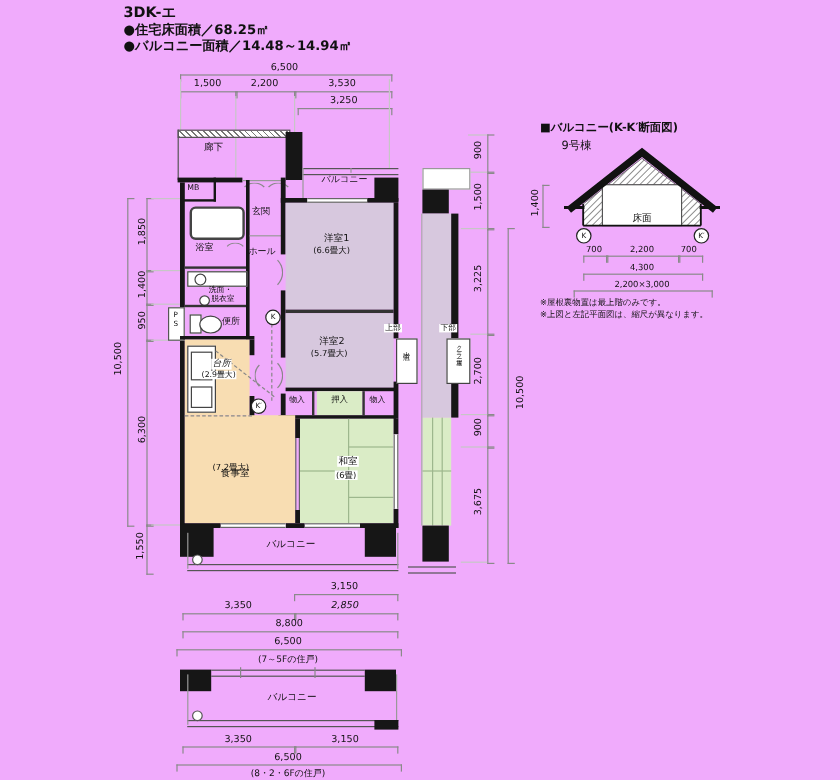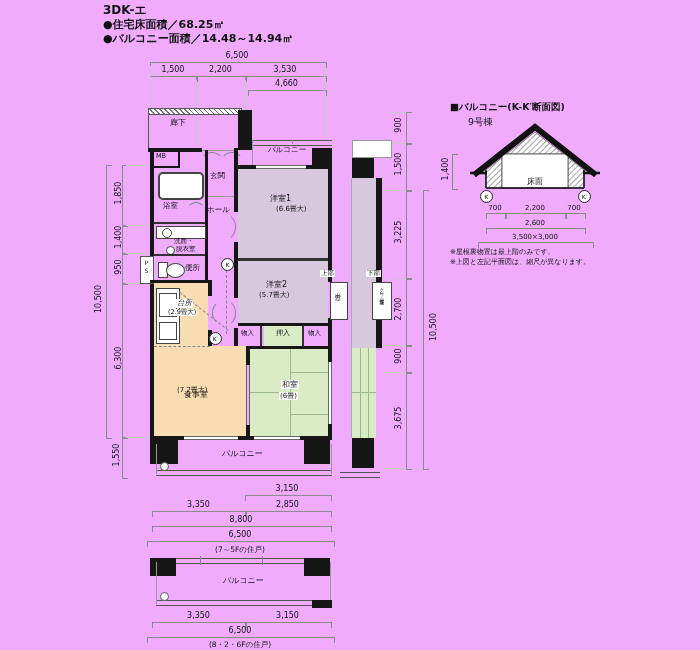--- a/index.html
+++ b/index.html
@@ -49,21 +49,21 @@
   <div class="t f11 b" style="left:103px;top:33px;">●バルコニー面積／14.48～14.94㎡</div>
 
   <div class="t c" style="left:152px;top:51px;width:170px;">6,500</div>
   <div class="dimh" style="left:150px;top:62px;width:175px;"></div>
   <div class="t c" style="left:150px;top:65px;width:46px;">1,500</div>
   <div class="t c" style="left:196px;top:65px;width:49px;">2,200</div>
   <div class="t c" style="left:245px;top:65px;width:80px;">3,530</div>
   <div class="dimh" style="left:150px;top:76px;width:46px;"></div>
   <div class="dimh" style="left:196px;top:76px;width:49px;"></div>
   <div class="dimh" style="left:245px;top:76px;width:80px;"></div>
-  <div class="t c" style="left:248px;top:79px;width:77px;">4,660</div>
+  <div class="t c" style="left:248px;top:79px;width:77px;">3,250</div>
   <div class="dimh" style="left:248px;top:90px;width:77px;"></div>
   <div class="ext" style="left:150px;top:66px;width:1px;height:42px;"></div>
   <div class="ext" style="left:196px;top:80px;width:1px;height:68px;"></div>
   <div class="ext" style="left:245px;top:80px;width:1px;height:60px;"></div>
   <div class="ext" style="left:324px;top:66px;width:1px;height:74px;"></div>
 
   <div class="rl" style="left:82px;top:295px;width:34px;">10,500</div>
   <div class="dimv" style="left:106px;top:165px;height:272px;"></div>
   <div class="rl" style="left:102px;top:189px;width:34px;">1,850</div>
   <div class="rl" style="left:102px;top:233px;width:34px;">1,400</div>
@@ -164,21 +164,21 @@
   <div class="w" style="left:234px;top:242px;width:4px;height:56px;"></div>
   <div class="w" style="left:234px;top:328px;width:4px;height:20px;"></div>
   <div class="arc arcR" style="left:206px;top:212px;width:28px;height:28px;"></div>
   <div class="arc arcR" style="left:206px;top:298px;width:28px;height:28px;"></div>
   <div class="dashv" style="left:226px;top:270px;height:64px;"></div>
   <div class="kc" style="left:221px;top:258px;">K</div>
   <div class="kc" style="left:209px;top:332px;">K′</div>
 
   <div class="a purple" style="left:238px;top:169px;width:90px;height:89px;"></div>
   <div class="t f8 c" style="left:270px;top:194px;">洋室1</div>
-  <div class="t f7 c" style="left:276px;top:205px;">(6.6畳大)</div>
+  <div class="t f7 c" style="left:261px;top:205px;">(6.6畳大)</div>
   <div class="w" style="left:238px;top:258px;width:90px;height:3px;background:#333;"></div>
   <div class="a purple" style="left:238px;top:261px;width:90px;height:62px;"></div>
   <div class="t f8 c" style="left:266px;top:280px;">洋室2</div>
   <div class="t f7 c" style="left:259px;top:291px;">(5.7畳大)</div>
   <div class="w" style="left:328px;top:169px;width:4px;height:113px;"></div>
   <div class="w" style="left:328px;top:318px;width:4px;height:31px;"></div>
 
   <div class="t f65 wbg" style="left:320px;top:270px;">上部</div>
   <div class="thin" style="left:330px;top:282px;width:16px;height:36px;border-color:#444;z-index:4;"></div>
   <div class="t f6 vt" style="left:334px;top:288px;height:26px;z-index:5;">出窓</div>
@@ -239,21 +239,21 @@
   <div class="tl" style="left:360px;top:348px;width:1px;height:90px;"></div>
   <div class="tl" style="left:368px;top:348px;width:1px;height:90px;"></div>
   <div class="tl" style="left:352px;top:392px;width:24px;height:1px;"></div>
   <div class="w" style="left:352px;top:438px;width:22px;height:30px;"></div>
   <div class="rail" style="left:340px;top:472px;width:40px;"></div>
   <div class="ext" style="left:351px;top:178px;width:1px;height:260px;background:#aaa;"></div>
 
   <div class="t c" style="left:247px;top:484px;width:80px;">3,150</div>
   <div class="dimh" style="left:245px;top:495px;width:85px;"></div>
   <div class="t c" style="left:152px;top:500px;width:93px;">3,350</div>
-  <div class="t c" style="left:245px;top:500px;width:85px;">2,850</div>
+  <div class="t c" style="left:245px;top:500px;width:85px;font-style:italic;">2,850</div>
   <div class="dimh" style="left:152px;top:511px;width:93px;"></div>
   <div class="dimh" style="left:245px;top:511px;width:85px;"></div>
   <div class="t c" style="left:152px;top:515px;width:178px;">8,800</div>
   <div class="dimh" style="left:152px;top:526px;width:178px;"></div>
   <div class="t c" style="left:147px;top:530px;width:186px;">6,500</div>
   <div class="dimh" style="left:147px;top:541px;width:186px;"></div>
   <div class="t f75 c" style="left:147px;top:546px;width:186px;">(7～5Fの住戸)</div>
 
   <div class="w" style="left:150px;top:558px;width:26px;height:18px;"></div>
   <div class="w" style="left:304px;top:558px;width:26px;height:18px;"></div>
@@ -296,20 +296,20 @@
   <div class="dimv" style="left:452px;top:154px;height:34px;"></div>
   <div class="rl" style="left:429px;top:165px;width:34px;">1,400</div>
   <div class="kc" style="left:480px;top:190px;">K</div>
   <div class="kc" style="left:578px;top:190px;">K′</div>
   <div class="t f7 c" style="left:482px;top:204px;width:26px;">700</div>
   <div class="t f7 c" style="left:510px;top:204px;width:50px;">2,200</div>
   <div class="t f7 c" style="left:561px;top:204px;width:26px;">700</div>
   <div class="dimh" style="left:486px;top:213px;width:19px;"></div>
   <div class="dimh" style="left:505px;top:213px;width:60px;"></div>
   <div class="dimh" style="left:565px;top:213px;width:19px;"></div>
-  <div class="t f7 c" style="left:510px;top:219px;width:50px;">2,600</div>
+  <div class="t f7 c" style="left:510px;top:219px;width:50px;">4,300</div>
   <div class="dimh" style="left:486px;top:228px;width:98px;"></div>
-  <div class="t f7 c" style="left:492px;top:233px;width:86px;">3,500×3,000</div>
+  <div class="t f7 c" style="left:492px;top:233px;width:86px;">2,200×3,000</div>
   <div class="dimh" style="left:478px;top:242px;width:114px;"></div>
   <div class="t f7" style="left:450px;top:248px;">※屋根裏物置は最上階のみです。</div>
   <div class="t f7" style="left:450px;top:258px;">※上図と左記平面図は、縮尺が異なります。</div>
 
 </div>
 
 </body></html>

